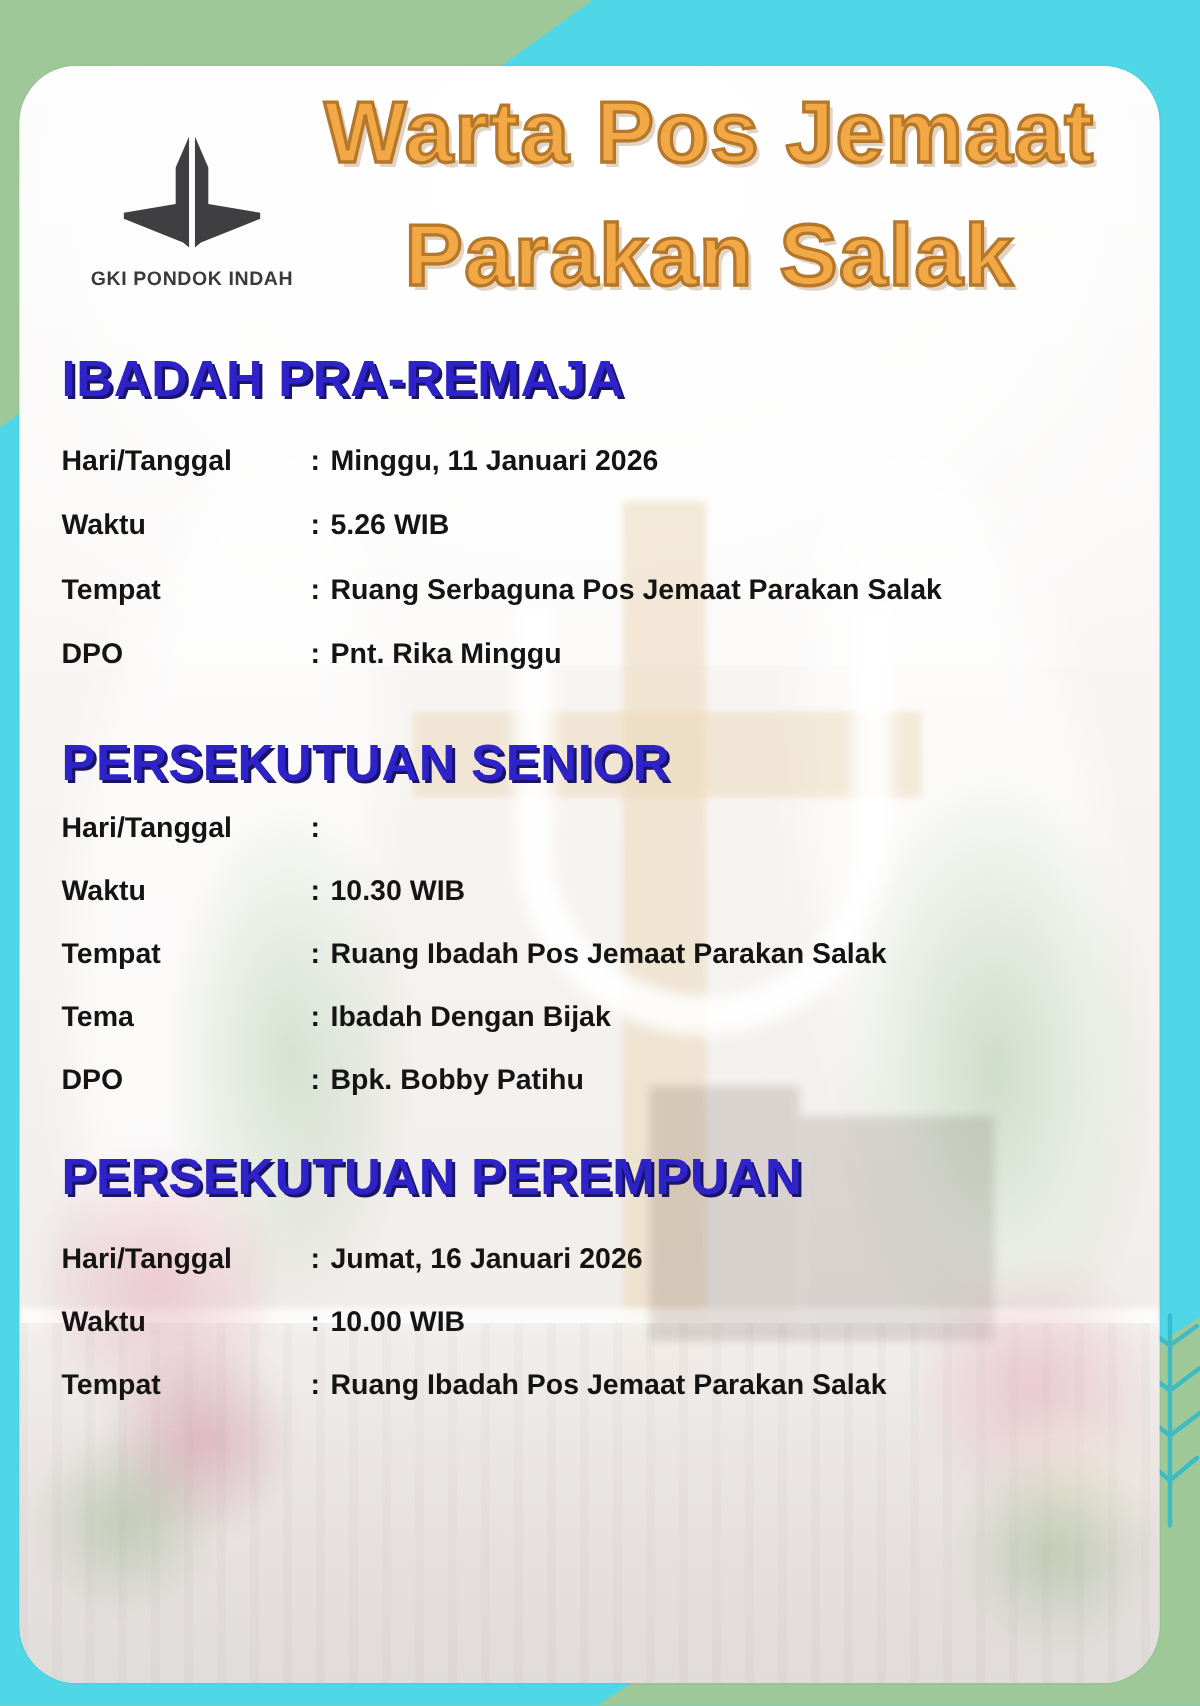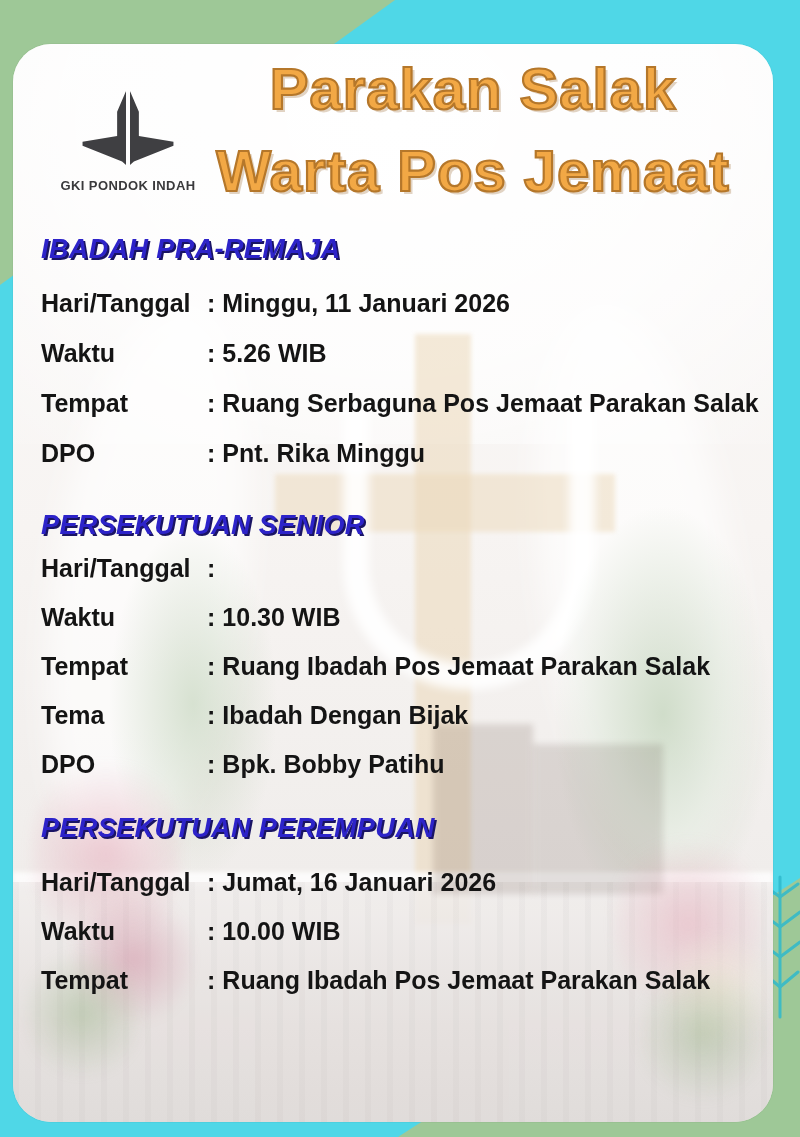--- a/index.html
+++ b/index.html
@@ -56,25 +56,25 @@
   .logo{position:absolute;left:30px;top:44px;width:170px;text-align:center;}
   .logo svg{display:block;margin:0 auto;}
   .logo-label{margin-top:6px;font-size:13px;font-weight:700;color:#3a3a3c;letter-spacing:.4px;white-space:nowrap;}
   .title{position:absolute;left:175px;right:15px;top:4px;text-align:center;
     font-weight:800;font-size:58px;line-height:1.42;letter-spacing:1px;color:#f2a845;
     -webkit-text-stroke:2.2px #b5772a;
     text-shadow:3px 3px 0 rgba(140,85,20,.25);}
   
   .content{position:absolute;left:16px;top:190px;right:20px;color:#141414;}
   .sec-heading{
-    font-size:27px;font-weight:800;letter-spacing:.4px;color:#2d23c9;
-    text-shadow:2px 2px 0 #1a1464;margin:0 0 24px 12px;white-space:nowrap;font-style:italic;}
+    font-size:34px;font-weight:800;letter-spacing:.4px;color:#2d23c9;
+    text-shadow:2px 2px 0 #1a1464;margin:0 0 24px 12px;white-space:nowrap;}
   .sec2 .sec-heading{margin-top:42px;margin-bottom:13px;}
   .sec3 .sec-heading{margin-top:34px;}
-  .row{display:flex;align-items:baseline;font-size:25px;font-weight:700;margin:0 0 21px 12px;}
+  .row{display:flex;align-items:baseline;font-size:19px;font-weight:700;margin:0 0 21px 12px;}
   .sec2 .row,.sec3 .row{margin-bottom:20px;}
   .row .lbl{width:166px;flex:0 0 166px;}
   .row .colon{margin-right:7px;}
   .row .val{white-space:nowrap;text-align:center;}
 </style>
 </head>
 <body>
 
 <div class="tri tri-tl"></div>
 <div class="tri tri-br"></div>
@@ -115,22 +115,22 @@
     <svg width="120" height="84" viewBox="0 0 220 170">
       <g fill="#3f3f42">
         <polygon points="106,6 106,156 98,149 18,117 18,109 88,97 88,48"></polygon>
         <polygon points="114,6 114,156 122,149 202,117 202,109 132,97 132,48"></polygon>
       </g>
     </svg>
     <div class="logo-label">GKI PONDOK INDAH</div>
   </div>
 
   <div class="title">
+    <div>Warta Pos Jemaat</div>
     <div>Parakan Salak</div>
-    <div>Warta Pos Jemaat</div>
   </div>
 
   <div class="content">
 
     <div class="sec sec1">
       <div class="sec-heading">IBADAH PRA-REMAJA</div>
       <div class="row">
         <span class="lbl">Hari/Tanggal</span>
           <span class="colon">:</span>
           <span class="val">Minggu, 11 Januari 2026</span>

